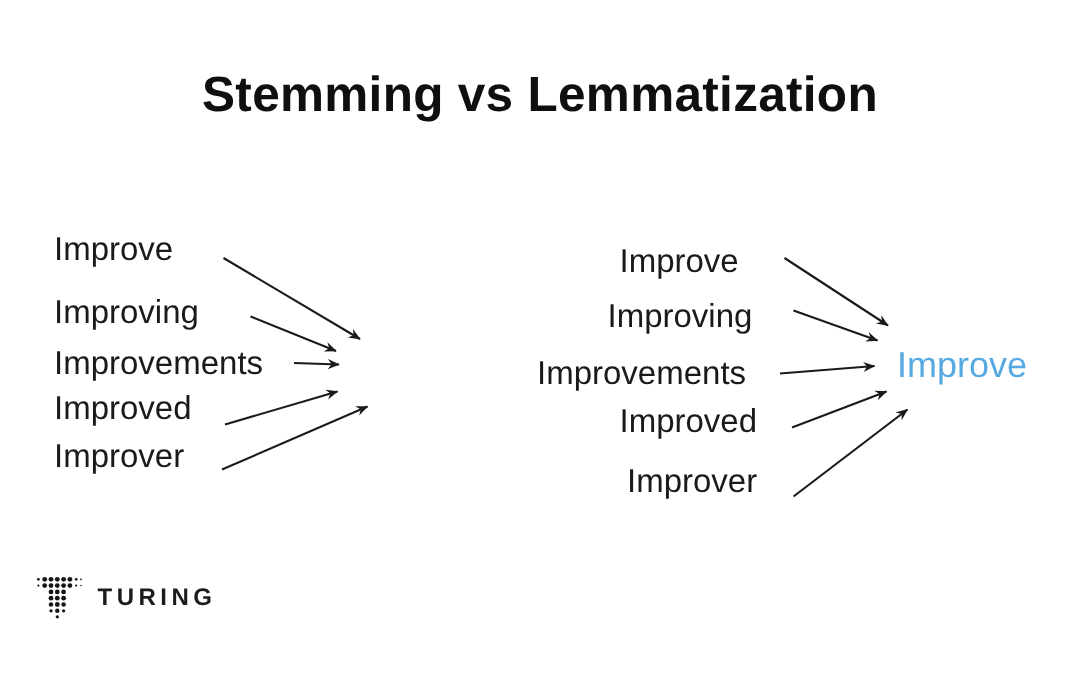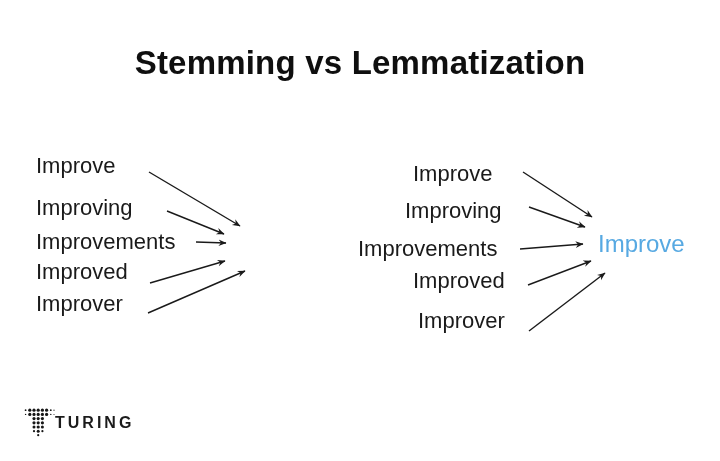--- a/index.html
+++ b/index.html
@@ -39,23 +39,24 @@
   .lemma-result { color: #57a9e2; }
   .arrows {
     position: absolute;
     left: 0; top: 0;
     width: 720px; height: 461px;
     pointer-events: none;
   }
   .logo {
     position: absolute;
     left: 24px;
-    top: 408px;
+    top: 384px;
     display: flex;
     align-items: center;
+    gap: 10px;
   }
   .logo-mark { display: block; }
   .brand-name {
     font-size: 16px;
     font-weight: 700;
     letter-spacing: 3px;
     color: #1b1b1b;
   }
 </style>
 </head>

